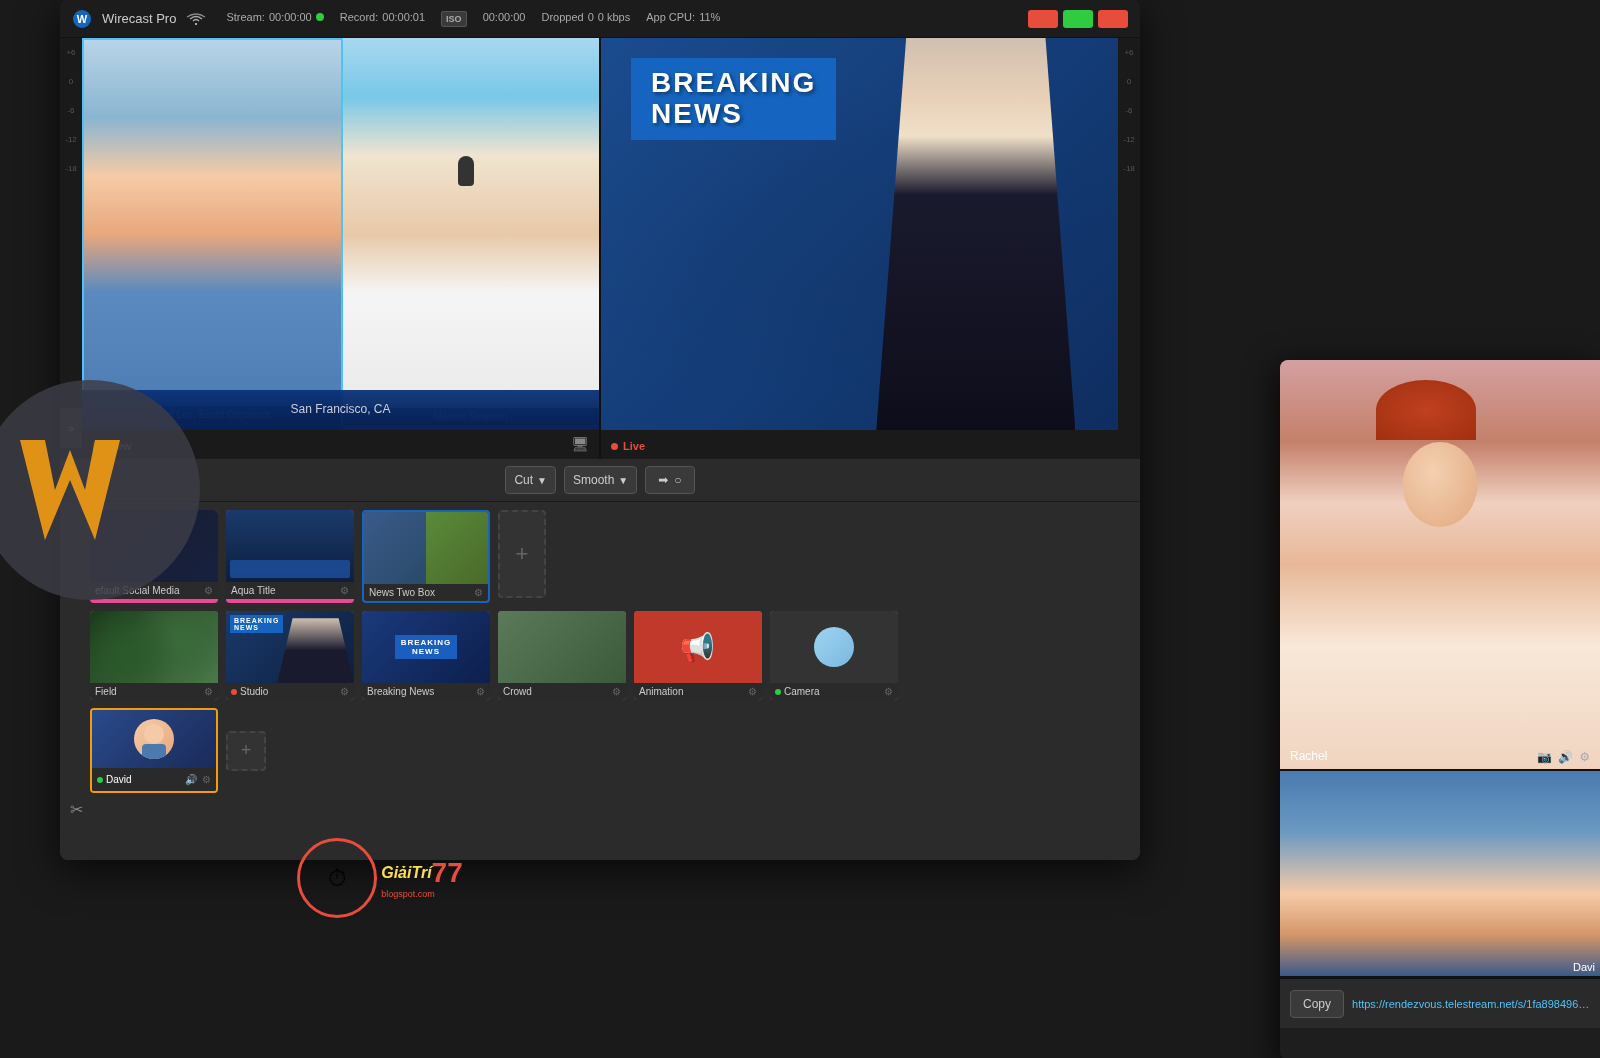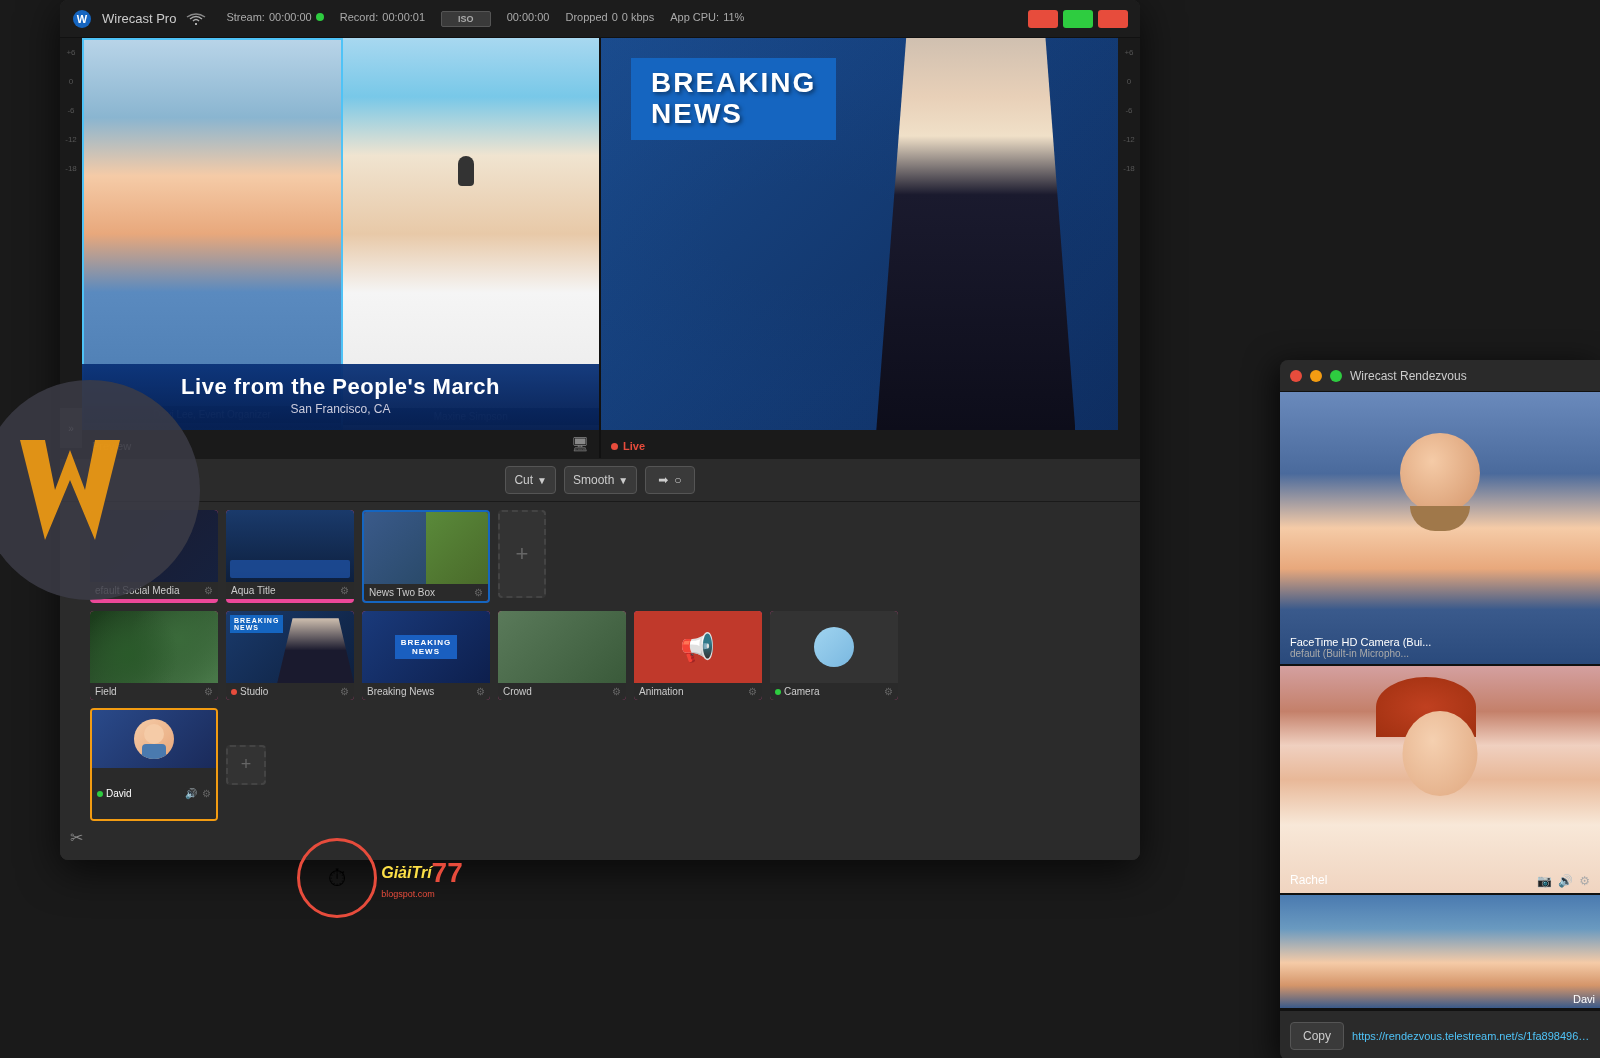--- a/index.html
+++ b/index.html
@@ -55,21 +55,21 @@
     .stat-dot {
       width: 8px;
       height: 8px;
       border-radius: 50%;
       background: #2ecc40;
     }
     .iso-badge {
       background: #3a3a3a;
       color: #aaa;
       font-size: 9px;
-      padding: 2px 16px;
+      padding: 2px 4px;
       border: 1px solid #555;
       border-radius: 2px;
       font-weight: bold;
     }
 
     
     .preview-live-area {
       display: flex;
       height: 420px;
       background: #111;
@@ -511,21 +511,21 @@
       width: 40px;
       height: 40px;
       border-radius: 50%;
       background: linear-gradient(135deg, #f5cba7, #e8a87c);
       display: flex;
       align-items: center;
       justify-content: center;
       overflow: hidden;
     }
     .layer-label {
-      padding: 20px 5px;
+      padding: 6px 5px;
       font-size: 10px;
       color: #fff;
       background: #2a2a2a;
       display: flex;
       align-items: center;
       justify-content: space-between;
     }
     .scissors-btn {
       position: absolute;
       bottom: 8px;
@@ -833,21 +833,20 @@
           </div>
 
           <div class="preview-right-box">
             <div class="person-blonde"></div>
             <div class="mic-shape"></div>
             <div class="name-lower-third-right">Maxine Simpson</div>
           </div>
         </div>
 
         <div class="preview-title-overlay">
-          <div class="preview-title-main">Live from the People's March</div>
           <div class="preview-title-sub">San Francisco, CA</div>
         </div>
       </div>
       <span class="panel-label">Preview</span>
       <span class="monitor-icon">🖥</span>
     </div>
 
     <div class="live-panel">
       <div class="live-breaking-news">
         <div class="breaking-news-bg"></div>
@@ -1050,42 +1049,23 @@
     <div class="w-inner">
       <svg width="160" height="160" viewBox="0 0 160 160">
         <polygon points="10,30 35,130 60,70 85,130 110,30 85,30 75,80 60,40 45,80 35,30" fill="#f39c12" opacity="0.9"></polygon>
       </svg>
     </div>
   </div>
 </div>
 
 <div class="rendezvous-window">
 
-  <div class="rdv-title-bar">
-    <div class="rdv-btn rdv-btn-red"></div>
-    <div class="rdv-btn rdv-btn-yellow"></div>
-    <div class="rdv-btn rdv-btn-green"></div>
-    <span class="rdv-title">Wirecast Rendezvous</span>
-  </div>
 
   <div class="rdv-content">
 
-    <div class="rdv-participant rdv-participant-1" style="flex:1.2;">
-
-      <div style="width:100%;height:100%;background:linear-gradient(180deg,#6a8abc 0%,#4a6a9c 30%,#f5cba7 50%,#e8a87c 65%,#3a5a8c 80%,#2a4a7c 100%);position:relative;">
-
-        <div style="position:absolute;top:15%;left:50%;transform:translateX(-50%);width:80px;height:80px;border-radius:50%;background:radial-gradient(ellipse at 40% 35%,#f5cba7,#d4956a);"></div>
-
-        <div style="position:absolute;top:42%;left:50%;transform:translateX(-50%);width:60px;height:25px;border-radius:0 0 30px 30px;background:#a0784a;"></div>
-      </div>
-      <div style="position:absolute;bottom:5px;left:10px;right:10px;">
-        <div style="color:#fff;font-size:11px;font-weight:500;">FaceTime HD Camera (Bui...</div>
-        <div style="color:#aaa;font-size:10px;">default (Built-in Micropho...</div>
-      </div>
-    </div>
 
     <div class="rdv-participant rdv-participant-2" style="flex:1;">
 
       <div style="width:100%;height:100%;background:linear-gradient(180deg,#d4a0a0 0%,#c4806a 20%,#f0d0c0 35%,#e8b898 50%,#f8e8d8 70%,#f0d4c0 100%);position:relative;">
 
         <div style="position:absolute;top:5%;left:30%;width:100px;height:60px;border-radius:50% 50% 0 0;background:radial-gradient(ellipse,#c04020,#a03010);"></div>
 
         <div style="position:absolute;top:20%;left:50%;transform:translateX(-50%);width:75px;height:85px;border-radius:50%;background:radial-gradient(ellipse at 40% 35%,#f5d0b0,#e0a880);"></div>
       </div>
       <div style="position:absolute;bottom:5px;left:10px;">

